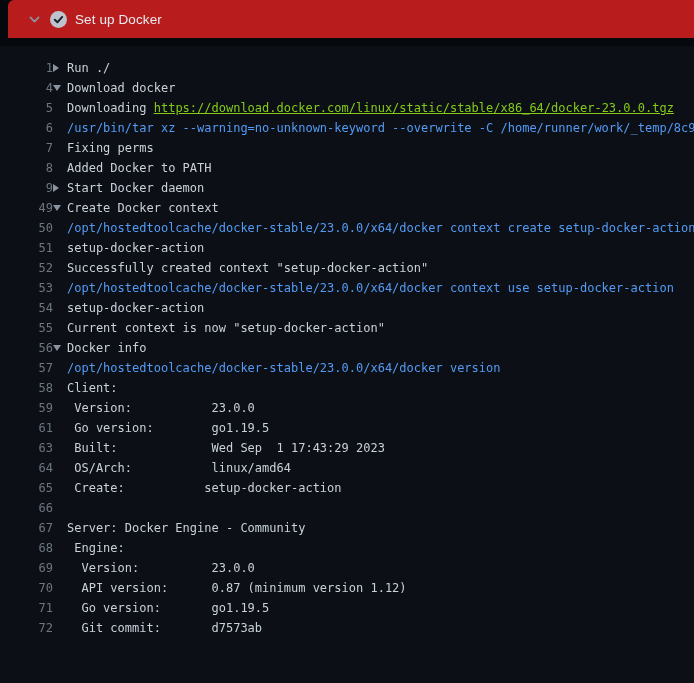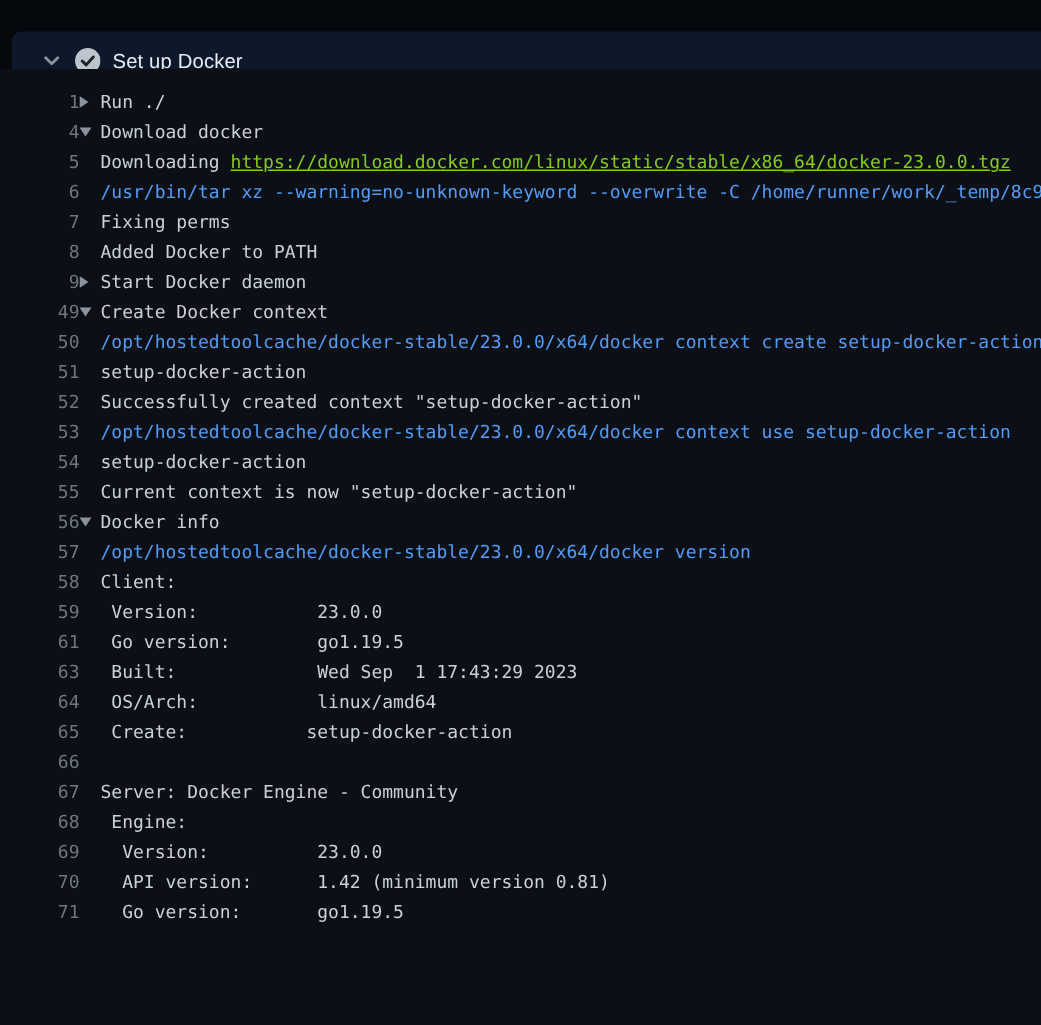--- a/index.html
+++ b/index.html
@@ -3,23 +3,23 @@
 <meta charset="utf-8">
 <style>
   * { margin: 0; padding: 0; box-sizing: border-box; }
   html, body { width: 694px; height: 683px; overflow: hidden; }
   body { background: #05080c; font-family: "Liberation Sans", sans-serif; }
 
   .stage { position: relative; width: 694px; height: 683px; }
 
   .step-header {
     position: absolute;
-    top: 21px; left: 8px; right: 0;
+    top: 0; left: 8px; right: 0;
     height: 38px;
-    background: #0f172a;
+    background: #b91c1c;
     border-radius: 6px 0 0 0;
     display: flex;
     align-items: center;
     padding-left: 20px;
     cursor: pointer;
   }
   .chevron { display: inline-flex; width: 13px; margin-right: 9px; color: #8b949e; }
   .status-icon { display: inline-flex; width: 17px; margin-right: 8px; }
   .step-title { color: #e6edf3; font-size: 13.5px; font-weight: 400; letter-spacing: 0.1px; }
 
@@ -217,23 +217,27 @@
     <span class="line-text"><span> Engine:</span></span>
   </div>
 
   <div class="log-row">
     <span class="line-num">69</span>
     <span class="line-text"><span>  Version:          23.0.0</span></span>
   </div>
 
   <div class="log-row">
     <span class="line-num">70</span>
-    <span class="line-text"><span>  API version:      1.42 (minimum version 0.81)</span></span>
+    <span class="line-text"><span>  API version:      0.87 (minimum version 1.12)</span></span>
   </div>
 
   <div class="log-row">
     <span class="line-num">71</span>
     <span class="line-text"><span>  Go version:       go1.19.5</span></span>
   </div>
 
+  <div class="log-row">
+    <span class="line-num">72</span>
+    <span class="line-text"><span>  Git commit:       d7573ab</span></span>
+  </div>
 </div>
 
 </div>
 
 </body></html>

